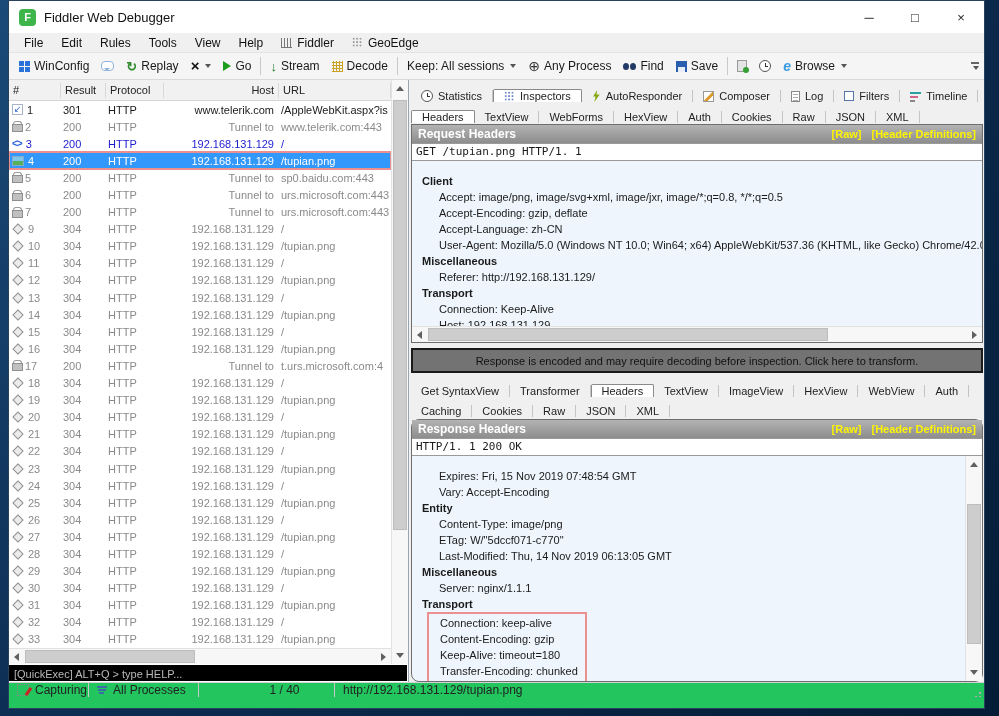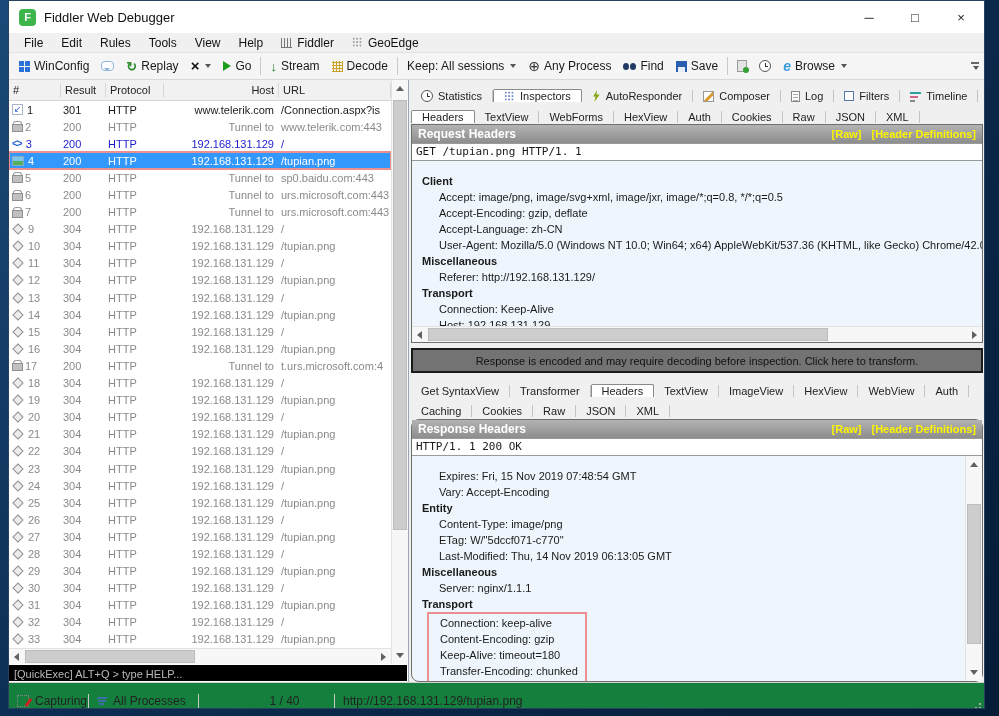--- a/index.html
+++ b/index.html
@@ -124,21 +124,21 @@
   .tline { height:16px; line-height:16px; white-space:nowrap; overflow:hidden; padding-left:27px;}
   .tline.g { font-weight:bold; padding-left:10px;}
   .redbox { margin-left:15px; width:160px; border:2px solid #ec8f8f; padding:1px 0 3px; background:transparent;}
   .redbox .tline { padding-left:11px; }
   .notice { height:25px; flex:none; margin:5px 0 4px; border:2px solid #1a1a1a; background:#737373;
     display:flex; align-items:center; justify-content:center; font-size:11px; color:#111; }
   .resp-box { flex:1; min-height:0;border-radius:8px; }
   .tree-row { flex:1; display:flex; min-height:0;}
   .tree-row .tree { flex:1; }
   
-  .statusbar { height:26px; flex:none; background:#15803d; border-top:1px solid #d2d2d2; display:flex; align-items:flex-end; font-size:12px; color:#222;}
+  .statusbar { height:26px; flex:none; background:#22c55e; border-top:1px solid #d2d2d2; display:flex; align-items:flex-start; font-size:12px; color:#222;}
   .sb-cell { display:flex; align-items:center; gap:6px; padding:0 8px; border-right:1px solid #c9c9c9; white-space:nowrap; overflow:hidden;}
   .sb-url { flex:1; border-right:none; position:relative;}
   .sb-url::after { content:""; position:absolute; right:3px; bottom:3px; width:2px; height:2px; background:#aaa;
     box-shadow:-4px 4px 0 #aaa, 0 4px 0 #aaa, -8px 8px 0 #aaa, -4px 8px 0 #aaa, 0 8px 0 #aaa;}
 </style>
 </head>
 <body>
 
 <div id="window">
 
@@ -259,21 +259,21 @@
             </div>
           <div class="rows">
               <div class="srow c-black">
                 <div class="cell-num">
                   <span class="ic i-redirect">↙</span>
                   <span>1</span>
                 </div>
                 <div>301</div>
                 <div>HTTP</div>
                 <div class="cell-host">www.telerik.com</div>
-                <div>/Connection.aspx?is</div>
+                <div>/AppleWebKit.aspx?is</div>
               </div>
               <div class="srow c-gray">
                 <div class="cell-num">
                   <span class="ic i-lock"></span>
                   <span>2</span>
                 </div>
                 <div>200</div>
                 <div>HTTP</div>
                 <div class="cell-host">Tunnel to</div>
                 <div>www.telerik.com:443</div>

